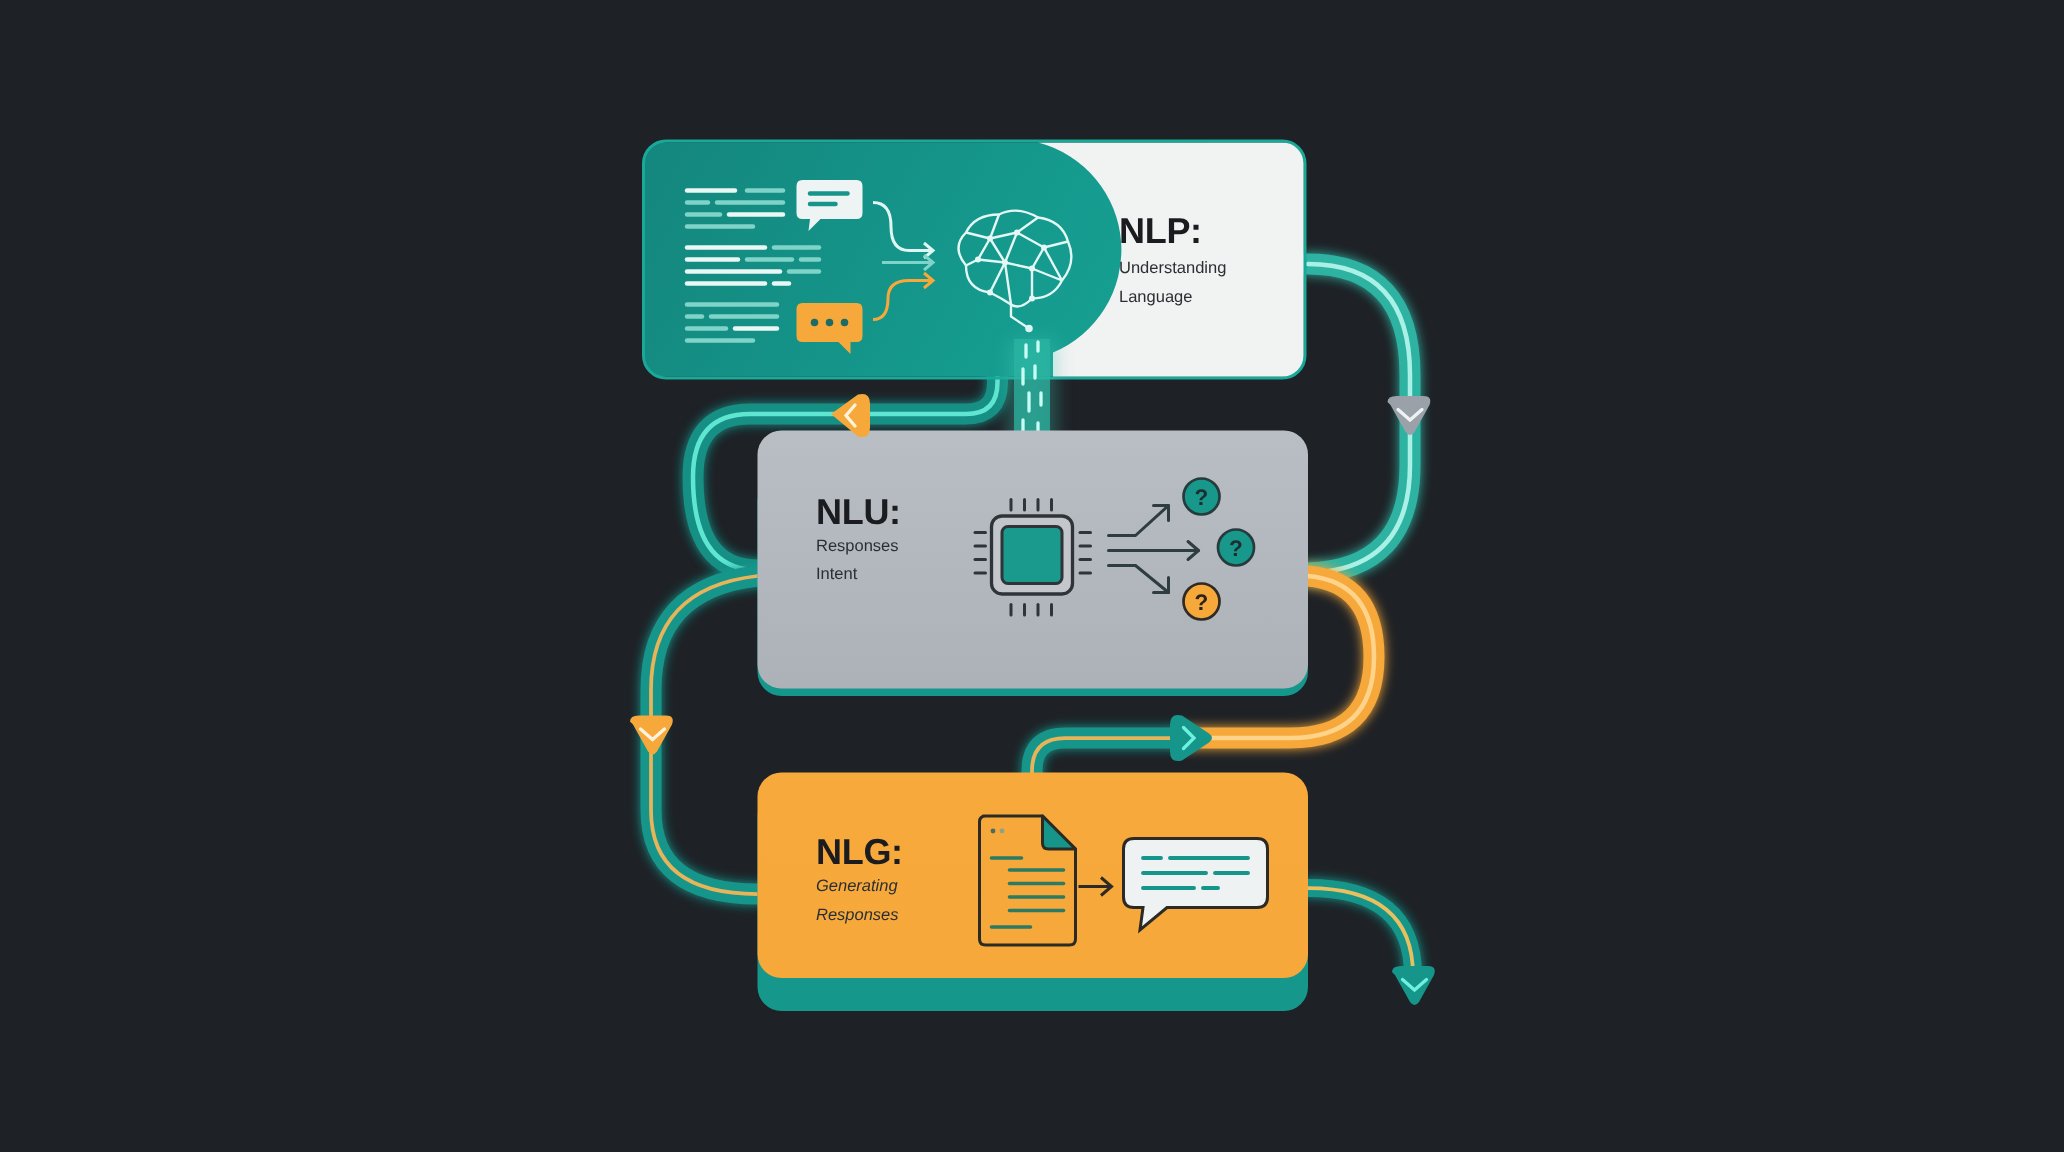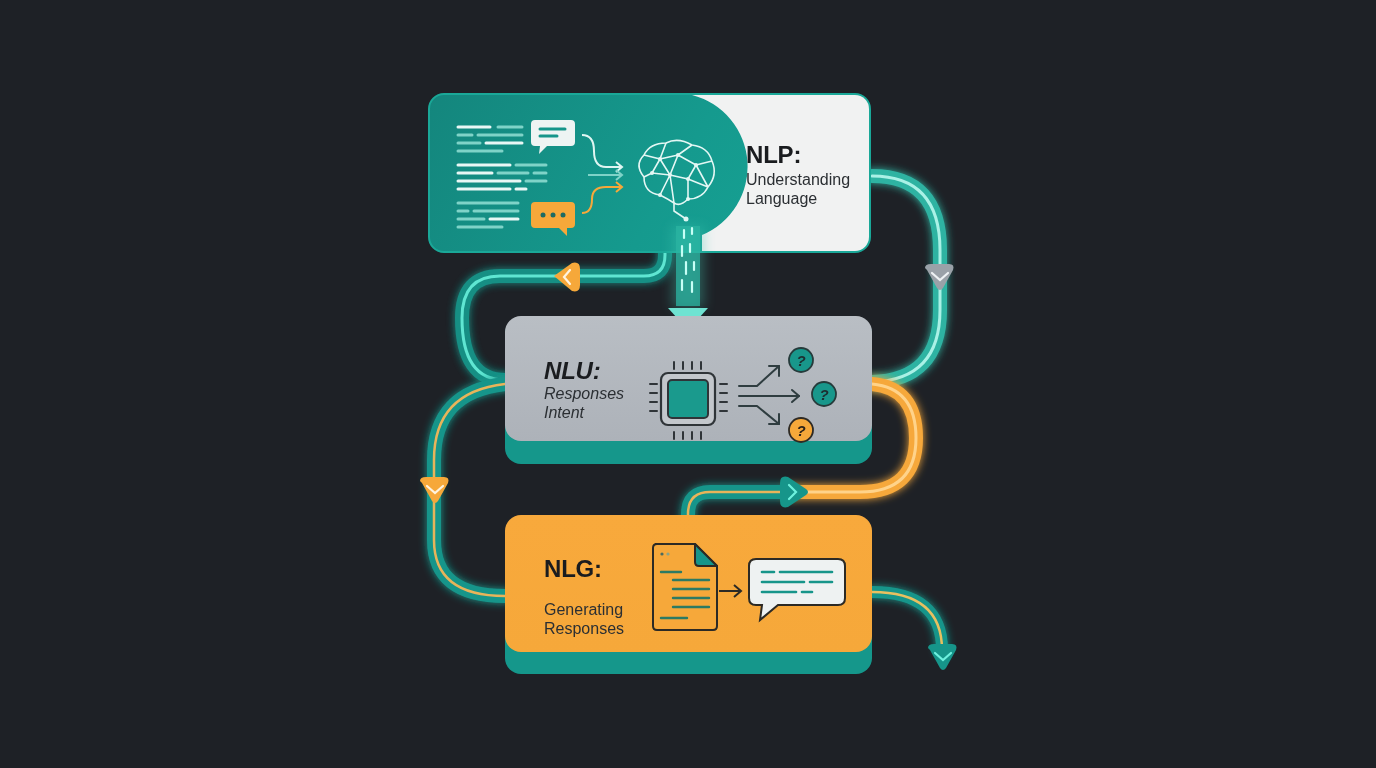--- a/index.html
+++ b/index.html
@@ -17,21 +17,21 @@
     }
     .card-title {
       position: absolute;
       font-weight: 700;
       font-size: 24px;
       color: #1a1c1f;
       letter-spacing: -0.2px;
     }
     .card-sub {
       position: absolute;
-      font-size: 16px;
+      font-size: 11px;
       line-height: 19px;
       color: #2b2f33;
       white-space: pre-line;
     }
     svg { overflow: visible; }
   </style>
 </head>
 <body>
 
 <div id="canvas">
@@ -170,21 +170,21 @@
         <line x1="32" y1="18" x2="32" y2="26"></line>
       <line x1="28" y1="36" x2="28" y2="48"></line>
         <line x1="36" y1="36" x2="36" y2="44"></line>
       <line x1="24" y1="54" x2="24" y2="64"></line>
         <line x1="34" y1="56" x2="34" y2="66"></line>
     </g>
     <path d="M 10 82 L 50 82 L 30 104 Z" fill="#6fe3d2"></path>
   </svg>
 
   <div class="card" style="left:505px;top:318px;width:367px;height:146px;background:#15978b;"></div>
-  <div class="card" style="left:505px;top:316px;width:367px;height:125px;background:linear-gradient(180deg,#b9bec4 0%,#adb2b9 100%);font-style:italic;">
+  <div class="card" style="left:505px;top:287px;width:367px;height:172px;background:linear-gradient(180deg,#b9bec4 0%,#adb2b9 100%);">
     <div class="card-title" style="left:39px;top:41px;">NLU:</div>
     <div class="card-sub" style="left:39px;top:68px;">Responses
 Intent</div>
 
     <svg width="80" height="80" style="position:absolute;left:143px;top:44px;">
       <g stroke="#2f3438" stroke-width="2" stroke-linecap="round">
         <line x1="26" y1="2" x2="26" y2="9"></line>
           <line x1="35" y1="2" x2="35" y2="9"></line>
           <line x1="44" y1="2" x2="44" y2="9"></line>
           <line x1="53" y1="2" x2="53" y2="9"></line>
@@ -226,21 +226,21 @@
     </svg>
     <svg width="30" height="30" style="position:absolute;left:282px;top:100px;">
       <circle cx="14" cy="14" r="12" fill="#f6a83a" stroke="#2e2a24" stroke-width="1.8"></circle>
       <text x="14" y="19.5" text-anchor="middle" font-family="Liberation Sans, sans-serif" font-size="15" font-weight="700" fill="#2b2118">?</text>
     </svg>
   </div>
 
   <div class="card" style="left:505px;top:528px;width:367px;height:146px;background:#15978b;"></div>
   <div class="card" style="left:505px;top:515px;width:367px;height:137px;background:linear-gradient(180deg,#f8a93c 0%,#f6a83a 100%);">
     <div class="card-title" style="left:39px;top:40px;">NLG:</div>
-    <div class="card-sub" style="left:39px;top:85px;">Generating
+    <div class="card-sub" style="left:39px;top:67px;font-style:italic;">Generating
 Responses</div>
 
     <svg width="70" height="90" style="position:absolute;left:146px;top:27px;">
       <path d="M 4 2 H 44 L 66 24 V 84 Q 66 88 62 88 H 6 Q 2 88 2 84 V 6 Q 2 2 6 2 Z" fill="#f6a83a" stroke="#2c2a25" stroke-width="2"></path>
       <path d="M 44 2 L 66 24 H 48 Q 44 24 44 20 Z" fill="#16958a" stroke="#2c2a25" stroke-width="2" stroke-linejoin="round"></path>
       <circle cx="11" cy="12" r="1.6" fill="#4a6b5f"></circle>
         <circle cx="17" cy="12" r="1.6" fill="#8aa383"></circle>
       <g stroke="#2c7a63" stroke-width="2.4" stroke-linecap="round">
         <line x1="10" y1="30" x2="30" y2="30"></line>
         <line x1="22" y1="38" x2="58" y2="38"></line>

